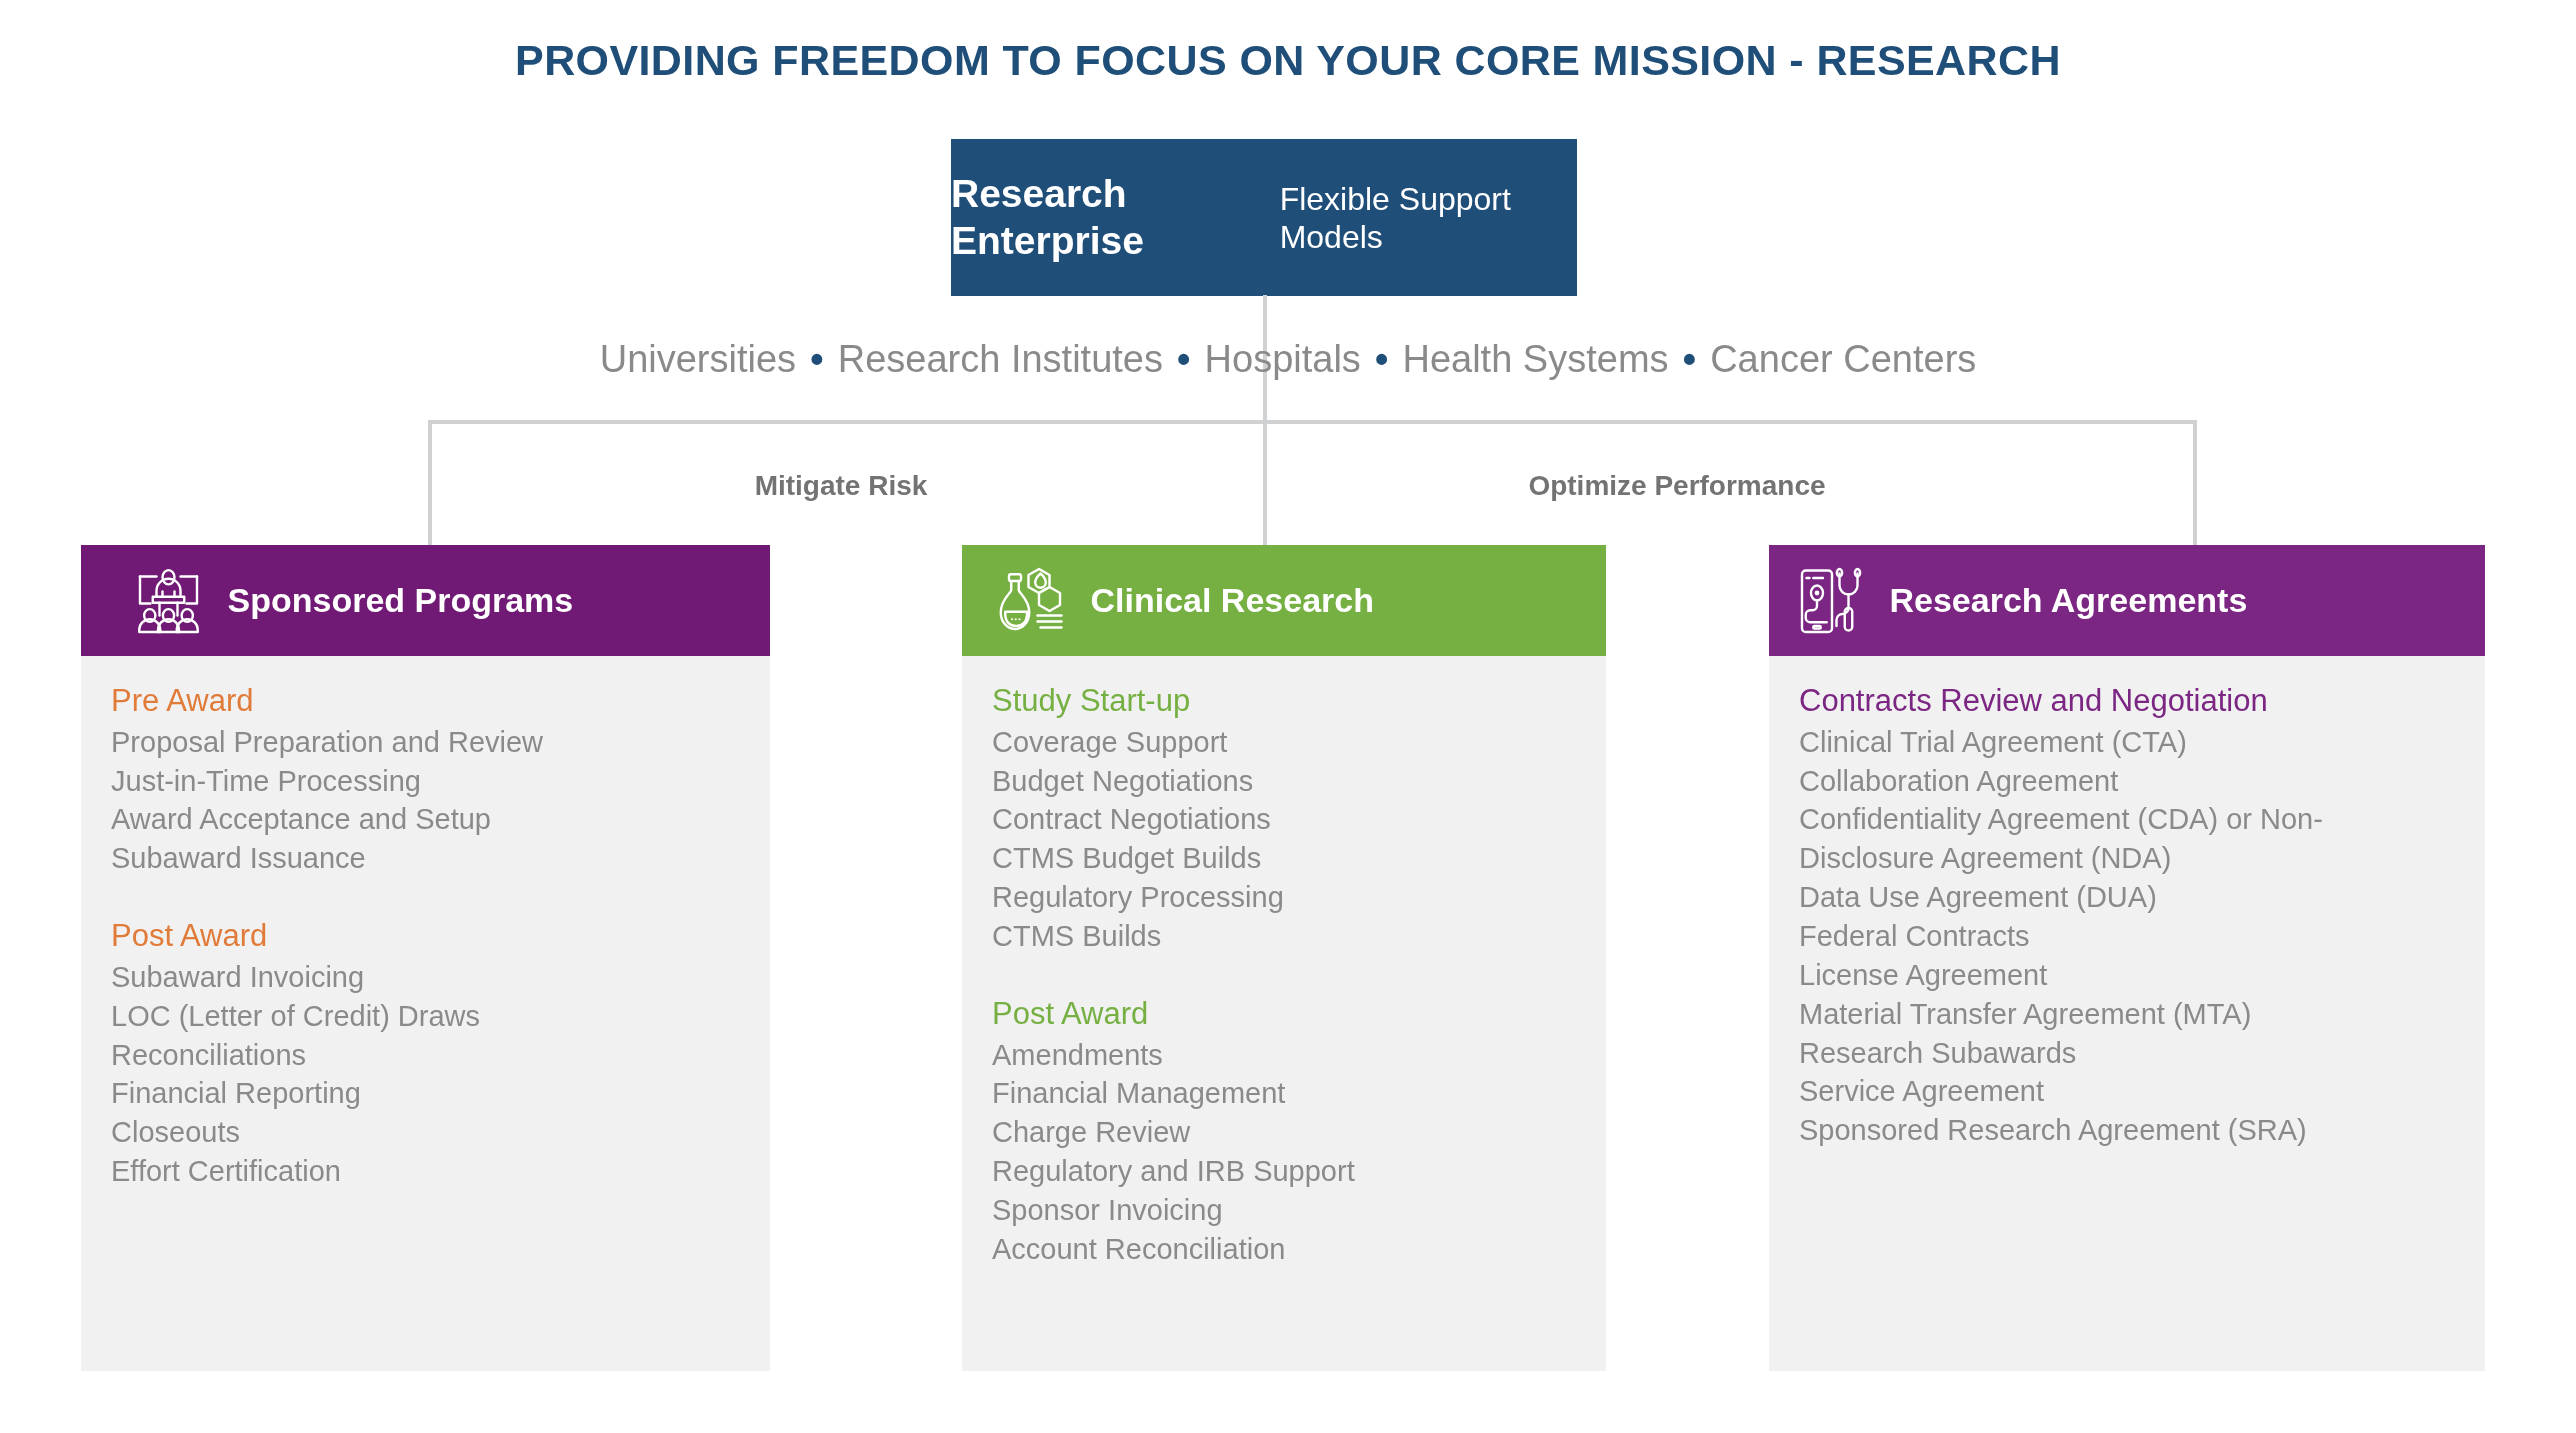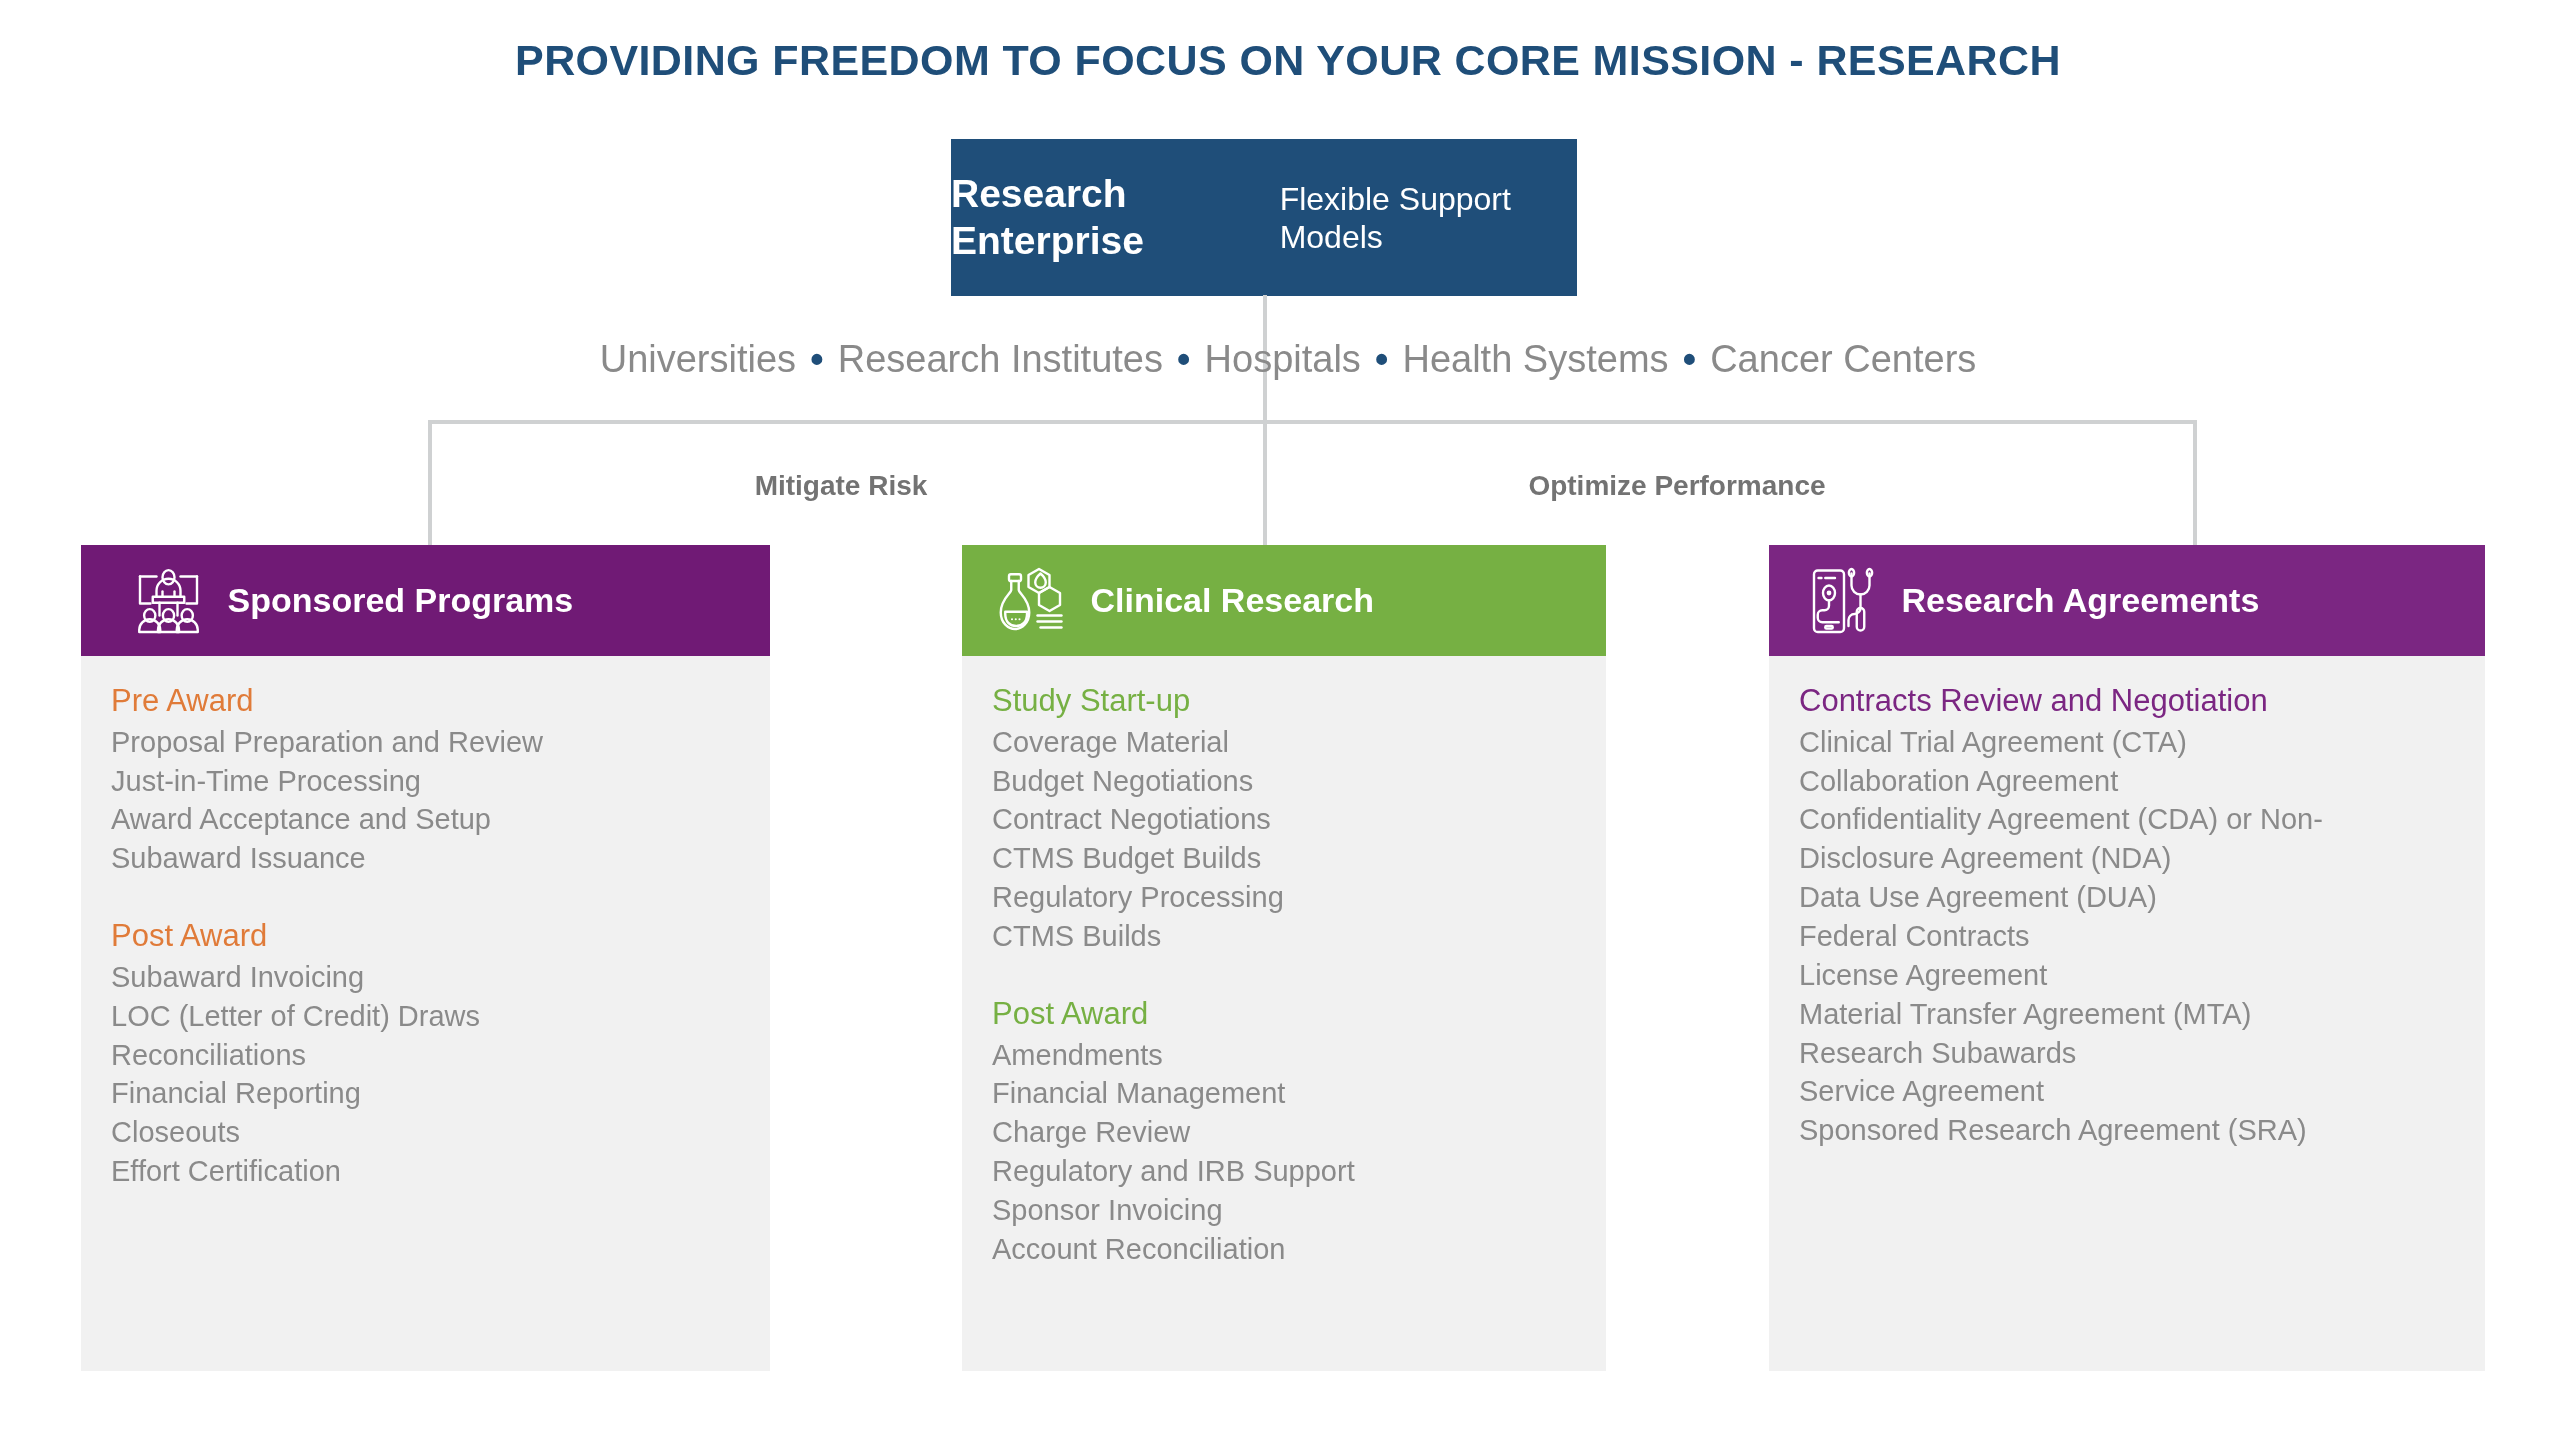--- a/index.html
+++ b/index.html
@@ -92,21 +92,21 @@
     align-items: center;
     gap: 21.5px;
     padding-left: 43px;
     color: #ffffff;
   }
   .card.c1 .card-header { background: #701a75; }
   .card.c2 .card-header { background: #76B043; }
   .card.c3 .card-header { background: #7B2682; }
   .card.c1 .card-header { padding-left: 50px; }
   .card.c2 .card-header { padding-left: 32px; }
-  .card.c3 .card-header { padding-left: 36px; }
+  .card.c3 .card-header { padding-left: 24px; }
 
   .card-header .hicon { width: 75px; height: 75px; flex: 0 0 75px; }
   .card-header .hicon svg { width: 100%; height: 100%; display: block; }
   .card-title { font-size: 34px; font-weight: bold; white-space: nowrap; }
 
   .card-body {
     background: #f1f1f1;
     padding: 25px 30px 27px 30px;
   }
   .card.c1 .card-body { height: 715px; }
@@ -216,21 +216,21 @@
           <line x1="58" y1="78" x2="90" y2="78"></line>
           <line x1="62" y1="86" x2="90" y2="86"></line>
         </svg>
       </span>
       <span class="card-title">Clinical Research</span>
     </div>
     <div class="card-body">
       <div class="group">
         <div class="group-title">Study Start-up</div>
         <ul class="group-items">
-            <li>Coverage Material</li>
+            <li>Coverage Support</li>
             <li>Budget Negotiations</li>
             <li>Contract Negotiations</li>
             <li>CTMS Budget Builds</li>
             <li>Regulatory Processing</li>
             <li>CTMS Builds</li>
           </ul>
       </div>
       <div class="group">
         <div class="group-title">Post Award</div>
         <ul class="group-items">

